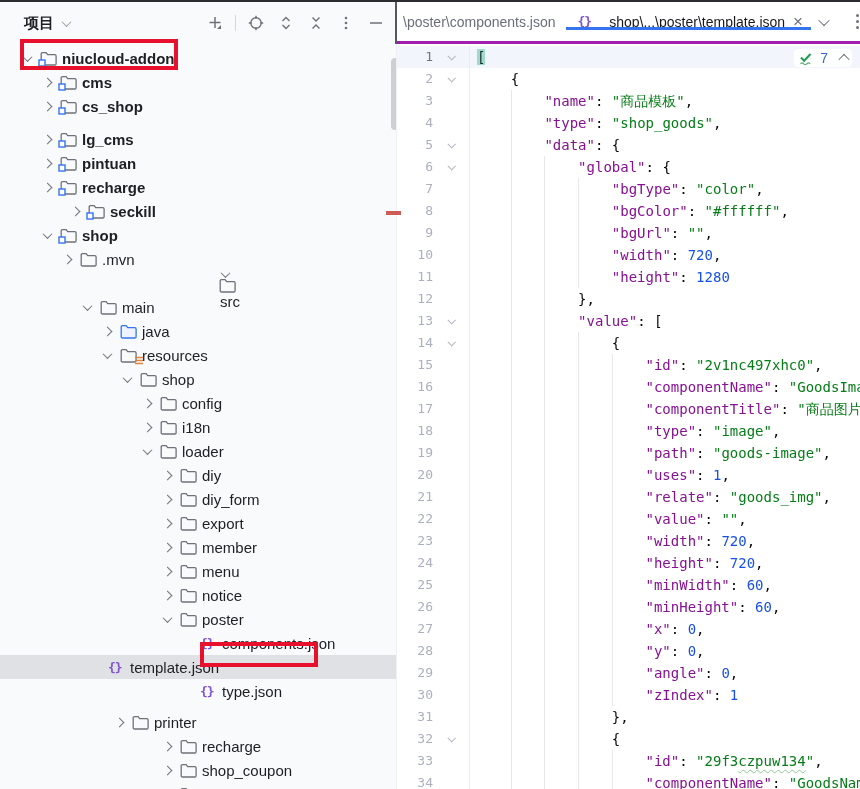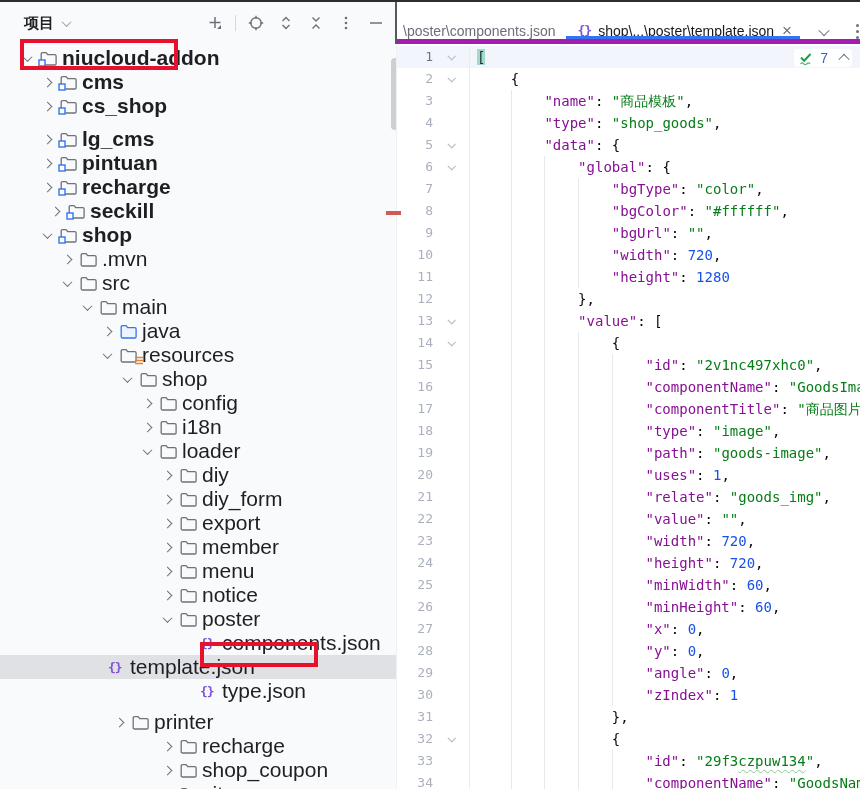--- a/index.html
+++ b/index.html
@@ -25,40 +25,40 @@
 
   .tree{position:absolute;left:0;top:44px;width:396px;bottom:0;}
   .trow{display:flex;align-items:center;height:24px;width:396px;cursor:default;}
   .trow.sel{background:#dfe1e5;}
   .chev{width:7px;height:7px;border-right:1.5px solid var(--icon);border-bottom:1.5px solid var(--icon);
     flex:none;margin-right:9px;}
   .chev.col{transform:rotate(-45deg);}
   .chev.exp{transform:rotate(45deg) translate(-1px,-1px);}
   .chev-sp{width:16px;flex:none;}
   .ticon{width:22px;flex:none;display:flex;align-items:center;position:relative;}
-  .tlabel{font-size:21px;color:#1d1f23;white-space:nowrap;}
+  .tlabel{font-size:15px;color:#1d1f23;white-space:nowrap;}
   .tlabel.b{font-weight:700;}
   .json-ic::before{content:"{}";}
   .json-ic{font-family:"DejaVu Sans Mono",monospace;font-size:13px;font-weight:700;color:#7F52D1;
     letter-spacing:-1px;line-height:1;}
   .tree-scroll{position:absolute;left:391px;top:14px;width:8px;height:72px;border-radius:4px;
     background:#cdcfd4;}
 
   
   .split-dark{position:absolute;left:395px;top:2px;width:2px;height:42px;background:#55585e;z-index:5;}
   .split-light{position:absolute;left:396px;top:44px;width:1px;bottom:0;background:#eef0f3;}
 
   
   .editor{position:absolute;left:397px;top:2px;right:0;bottom:0;background:#fff;}
-  .tabbar{position:relative;height:42px;display:flex;align-items:flex-end;border-bottom:5px solid #a21caf;background:#fff;}
+  .tabbar{position:relative;height:42px;display:flex;align-items:center;border-bottom:3px solid #a21caf;background:#fff;}
   .tab{display:flex;align-items:center;padding:0 10px 0 6px;position:relative;font-size:14px;cursor:default;}
   .tab .lbl{white-space:nowrap;}
   .tab.inactive .lbl{color:#6a6e79;}
   .tab.active{padding:0 8px 0 12px;}
-  .tab.active .lbl{color:#17181c;margin-left:7px;}
+  .tab.active .lbl{color:#17181c;margin-left:18px;}
   .tab-close{margin-left:8px;color:#6c707e;font-size:17px;line-height:1;cursor:pointer;}
   .tab-underline{position:absolute;left:0;right:0;bottom:0;height:3px;background:var(--accent);}
   .tabbar-right{margin-left:auto;display:flex;align-items:center;}
   .tb-chev{width:8px;height:8px;border-right:1.5px solid var(--icon);border-bottom:1.5px solid var(--icon);
     transform:rotate(45deg) translate(-1px,-1px);margin-right:22px;}
   .tb-kebab{display:flex;flex-direction:column;gap:3px;margin-right:-4px;width:14px;align-items:center;}
   .tb-kebab i{width:3px;height:3px;border-radius:50%;background:var(--icon);}
 
   .editor-body{position:absolute;left:0;right:0;top:43px;bottom:0;overflow:hidden;background:#fff;padding-top:1px;}
   .eline{display:flex;height:22px;line-height:22px;align-items:stretch;}
@@ -207,21 +207,21 @@
           <span class="ticon">
             <svg width="17" height="15" viewBox="0 0 17 15">
               <path d="M1.2 3c0-.8.5-1.3 1.3-1.3h3.6l1.6 2h7.1c.8 0 1.3.5 1.3 1.3v7.7c0 .8-.5 1.3-1.3 1.3H2.5c-.8 0-1.3-.5-1.3-1.3z" fill="none" stroke="#6E7179" stroke-width="1.3"></path>
             </svg>
             <svg width="8" height="8" viewBox="0 0 8 8" style="position:absolute;left:-2px;bottom:-1px">
               <rect x="1" y="1" width="6" height="6" fill="#fff" stroke="#3574F0" stroke-width="1.4"></rect>
             </svg>
           </span>
           <span class="tlabel b">recharge</span>
         </div>
-        <div class="trow" style="padding-left: 52px; text-align: center;">
+        <div class="trow" style="padding-left: 72px; text-align: center;">
           <span class="chev col"></span>
           <span class="ticon">
             <svg width="17" height="15" viewBox="0 0 17 15">
               <path d="M1.2 3c0-.8.5-1.3 1.3-1.3h3.6l1.6 2h7.1c.8 0 1.3.5 1.3 1.3v7.7c0 .8-.5 1.3-1.3 1.3H2.5c-.8 0-1.3-.5-1.3-1.3z" fill="none" stroke="#6E7179" stroke-width="1.3"></path>
             </svg>
             <svg width="8" height="8" viewBox="0 0 8 8" style="position:absolute;left:-2px;bottom:-1px">
               <rect x="1" y="1" width="6" height="6" fill="#fff" stroke="#3574F0" stroke-width="1.4"></rect>
             </svg>
           </span>
           <span class="tlabel b">seckill</span>
@@ -240,21 +240,21 @@
         </div>
         <div class="trow" style="padding-left: 64px;">
           <span class="chev col"></span>
           <span class="ticon">
             <svg width="17" height="15" viewBox="0 0 17 15">
               <path d="M1.2 3c0-.8.5-1.3 1.3-1.3h3.6l1.6 2h7.1c.8 0 1.3.5 1.3 1.3v7.7c0 .8-.5 1.3-1.3 1.3H2.5c-.8 0-1.3-.5-1.3-1.3z" fill="none" stroke="#6E7179" stroke-width="1.3"></path>
             </svg>
           </span>
           <span class="tlabel">.mvn</span>
         </div>
-        <div class="trow" style="padding-left: 64px;">
+        <div class="trow" style="padding-left: 64px; flex-direction: column;">
           <span class="chev exp"></span>
           <span class="ticon">
             <svg width="17" height="15" viewBox="0 0 17 15">
               <path d="M1.2 3c0-.8.5-1.3 1.3-1.3h3.6l1.6 2h7.1c.8 0 1.3.5 1.3 1.3v7.7c0 .8-.5 1.3-1.3 1.3H2.5c-.8 0-1.3-.5-1.3-1.3z" fill="none" stroke="#6E7179" stroke-width="1.3"></path>
             </svg>
           </span>
           <span class="tlabel">src</span>
         </div>
         <div class="trow" style="padding-left: 84px;">
           <span class="chev exp"></span>

